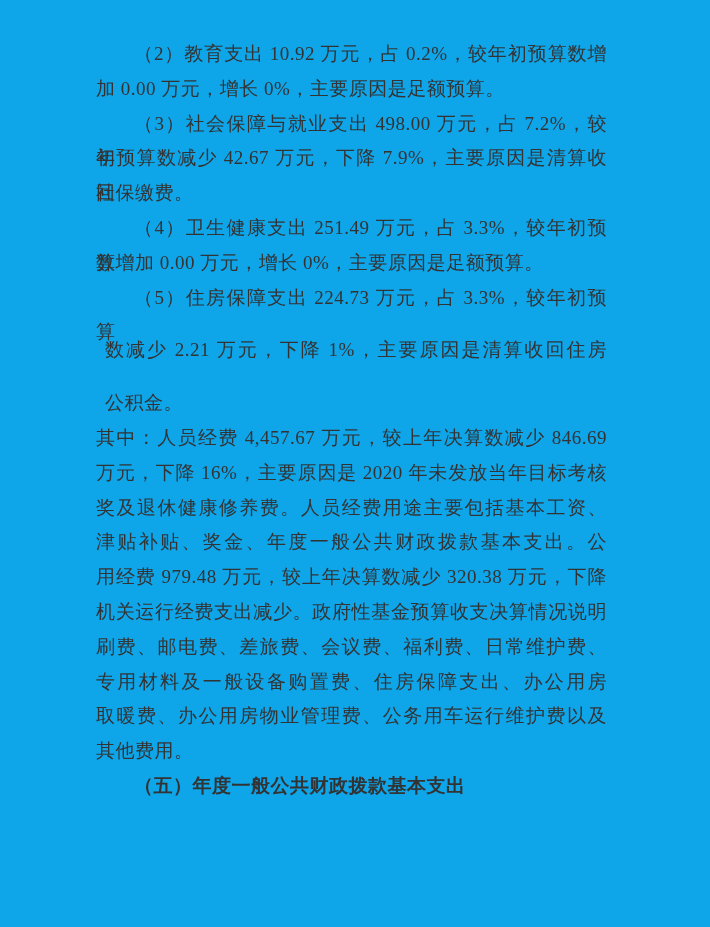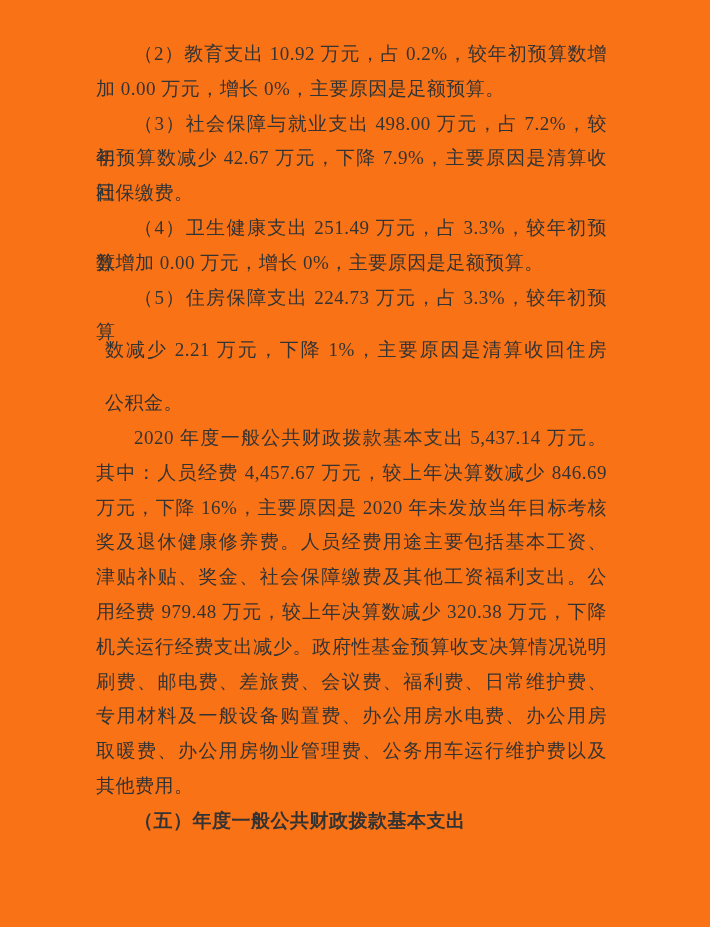--- a/index.html
+++ b/index.html
@@ -4,21 +4,21 @@
 <style>
   html, body {
     margin: 0;
     padding: 0;
     background: #ffffff;
   }
   .page {
     position: relative;
     width: 710px;
     height: 927px;
-    background: #f97316;
+    background: #0ea5e9;
     overflow: hidden;
     font-family: "Liberation Serif", "DejaVu Serif", serif;
     color: #333333;
   }
   .textblock {
     position: absolute;
     left: 96px;
     top: 37px;
     width: 511px;
   }
@@ -57,26 +57,25 @@
     <div class="line j ind">（2）教育支出 10.92 万元，占 0.2%，较年初预算数增</div>
     <div class="line">加 0.00 万元，增长 0%，主要原因是足额预算。</div>
     <div class="line j ind">（3）社会保障与就业支出 498.00 万元，占 7.2%，较年</div>
     <div class="line j">初预算数减少 42.67 万元，下降 7.9%，主要原因是清算收回</div>
     <div class="line">社保缴费。</div>
     <div class="line j ind">（4）卫生健康支出 251.49 万元，占 3.3%，较年初预算</div>
     <div class="line">数增加 0.00 万元，增长 0%，主要原因是足额预算。</div>
     <div class="line j ind">（5）住房保障支出 224.73 万元，占 3.3%，较年初预算</div>
     <div class="line j hang">数减少 2.21 万元，下降 1%，主要原因是清算收回住房</div>
     <div class="line hang">公积金。</div>
-    <div class="line j ind">2020 年度一般公共财政拨款基本支出 5,437.14 万元。</div>
     <div class="line j">其中：人员经费 4,457.67 万元，较上年决算数减少 846.69</div>
     <div class="line j">万元，下降 16%，主要原因是 2020 年未发放当年目标考核</div>
     <div class="line j">奖及退休健康修养费。人员经费用途主要包括基本工资、</div>
-    <div class="line j">津贴补贴、奖金、社会保障缴费及其他工资福利支出。公</div>
+    <div class="line j">津贴补贴、奖金、年度一般公共财政拨款基本支出。公</div>
     <div class="line j">用经费 979.48 万元，较上年决算数减少 320.38 万元，下降</div>
     <div class="line j">机关运行经费支出减少。政府性基金预算收支决算情况说明</div>
     <div class="line j">刷费、邮电费、差旅费、会议费、福利费、日常维护费、</div>
-    <div class="line j">专用材料及一般设备购置费、办公用房水电费、办公用房</div>
+    <div class="line j">专用材料及一般设备购置费、住房保障支出、办公用房</div>
     <div class="line j">取暖费、办公用房物业管理费、公务用车运行维护费以及</div>
     <div class="line">其他费用。</div>
     <div class="line ind bold">（五）年度一般公共财政拨款基本支出</div>
   </div>
 </div>
 
 </body></html>

